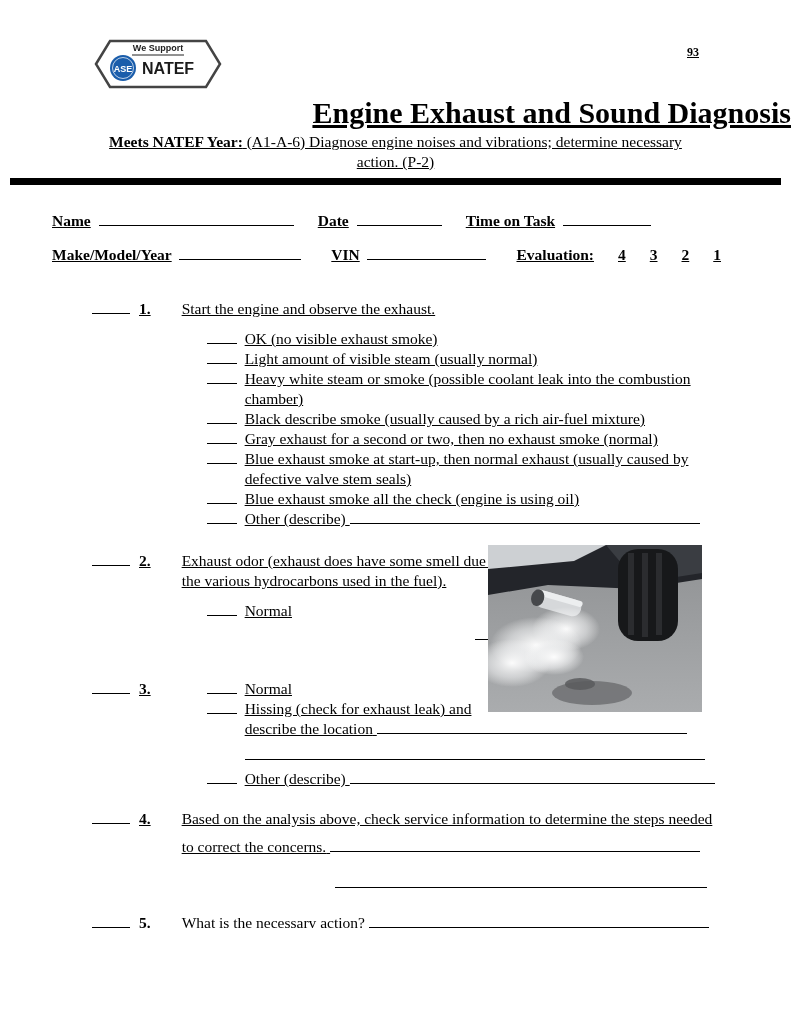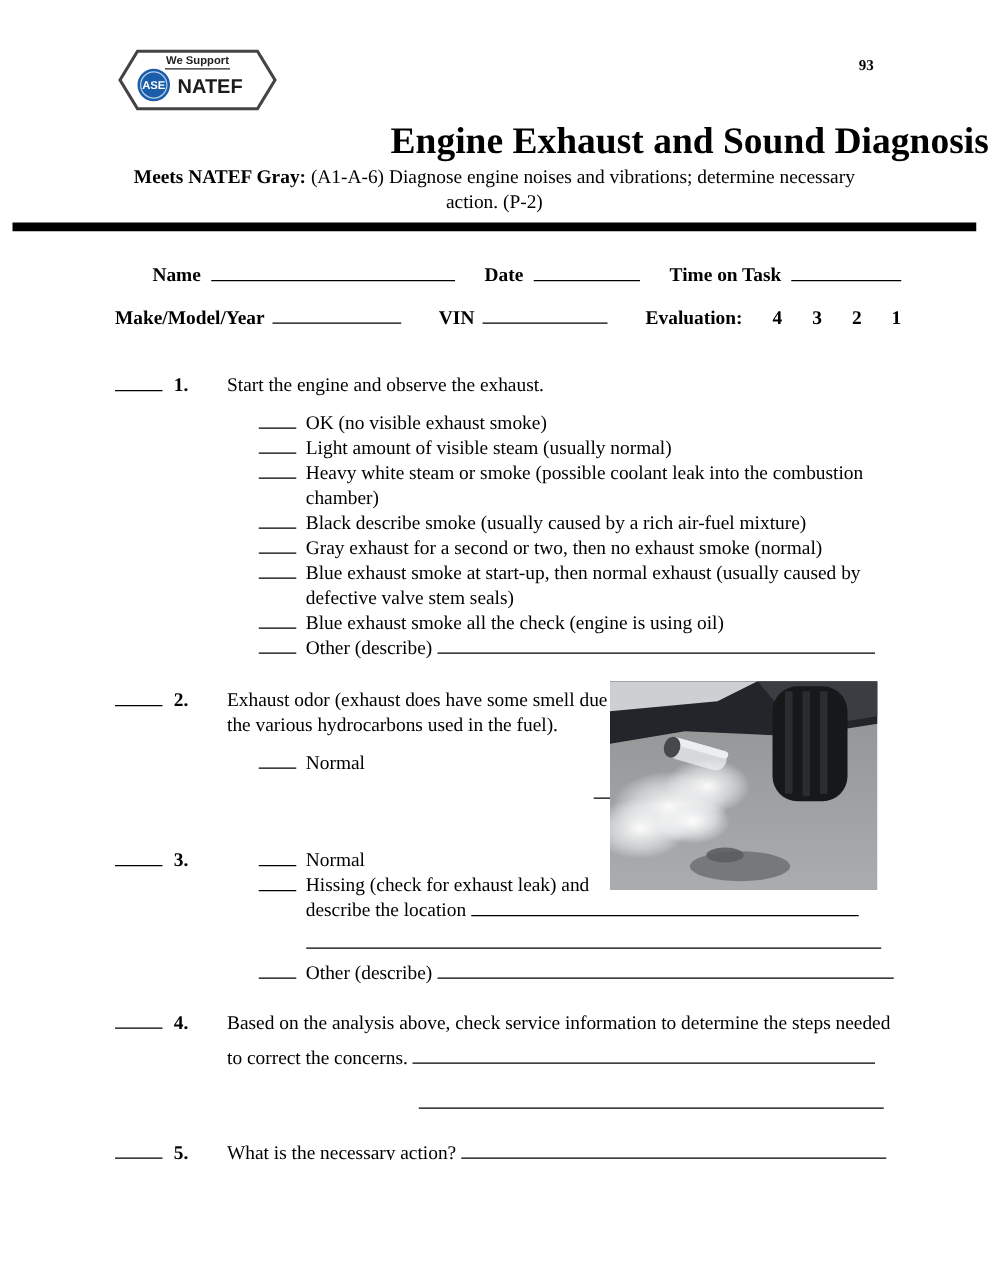--- a/index.html
+++ b/index.html
@@ -1,28 +1,28 @@
 <!DOCTYPE html>
 <html><head>
 <meta charset="utf-8">
 <style>
   * { margin:0; padding:0; box-sizing:border-box; }
   html,body { background:#ffffff; }
   .page {
     position:relative; width:791px; height:928px; margin:0 auto;
     background:#ffffff; color:#000; overflow:hidden;
-    font-family:"Liberation Serif", serif; font-size:15.5px; line-height:20px;
+    font-family:"Liberation Serif", serif; font-size:15.5px; line-height:20px;text-decoration:underline;
   }
   .top-row { display:flex; justify-content:space-between; align-items:flex-start; margin:34px 92px 0 92px; }
   .page-number { font-weight:bold; font-size:12px; padding-top:8px; }
   h1.title { margin-top:4px; text-align:right; font-size:30px; line-height:34px; font-weight:bold; }
   .subtitle { margin:2px auto 0; max-width:600px; text-align:center; }
   .subtitle b { font-weight:bold; }
   .rule { margin:6px 10px 0 10px; height:7px; background:#000; }
-  .form-row { display:flex; align-items:baseline; margin-left:92px; margin-right:70px; font-weight:bold;justify-content:flex-end; }
+  .form-row { display:flex; align-items:baseline; margin-left:52px; margin-right:70px; font-weight:bold; }
   .form-row.r1 { margin-top:26px; }
   .form-row.r2 { margin-top:14px; }
   .blank { display:inline-block; height:14px; border-bottom:1.5px solid #000; vertical-align:baseline; }
   .gap-s { width:8px; display:inline-block; }
   .spacer { flex:0 0 24px; }
   .q { display:flex; align-items:baseline; margin-left:92px; margin-right:70px; }
   .qscore { width:38px; flex:0 0 38px; margin-right:9px; }
   .qnum { font-weight:bold; margin-right:7px; }
   .qbody { flex:1;margin-left:24px; }
   .opts { margin:10px 0 0 25px; }
@@ -47,21 +47,21 @@
       <line x1="40" y1="21" x2="92" y2="21" stroke="#222" stroke-width="1"></line>
       <circle cx="31" cy="34" r="13" fill="#1a5dab"></circle>
       <circle cx="31" cy="34" r="10.5" fill="none" stroke="#ffffff" stroke-width="1" opacity="0.7"></circle>
       <text x="31" y="37.5" font-size="9" font-weight="bold" text-anchor="middle" fill="#ffffff">ASE</text>
       <text x="50" y="40" font-size="16" font-weight="bold" fill="#1b1b1b">NATEF</text>
     </svg>
     <div class="page-number">93</div>
   </div>
 
   <h1 class="title">Engine Exhaust and Sound Diagnosis</h1>
-  <p class="subtitle"><b>Meets NATEF Gray:</b> <span>(A1-A-6) Diagnose engine noises and vibrations; determine necessary action. (P-2)</span></p>
+  <p class="subtitle"><b>Meets NATEF Year:</b> <span>(A1-A-6) Diagnose engine noises and vibrations; determine necessary action. (P-2)</span></p>
 
   <div class="rule"></div>
 
   <div class="form-row r1">
     <span>Name</span>
       <span class="gap-s"></span>
     <span class="blank" style="width:195px"></span>
     <span class="spacer"></span>
     <span>Date</span>
       <span class="gap-s"></span>

